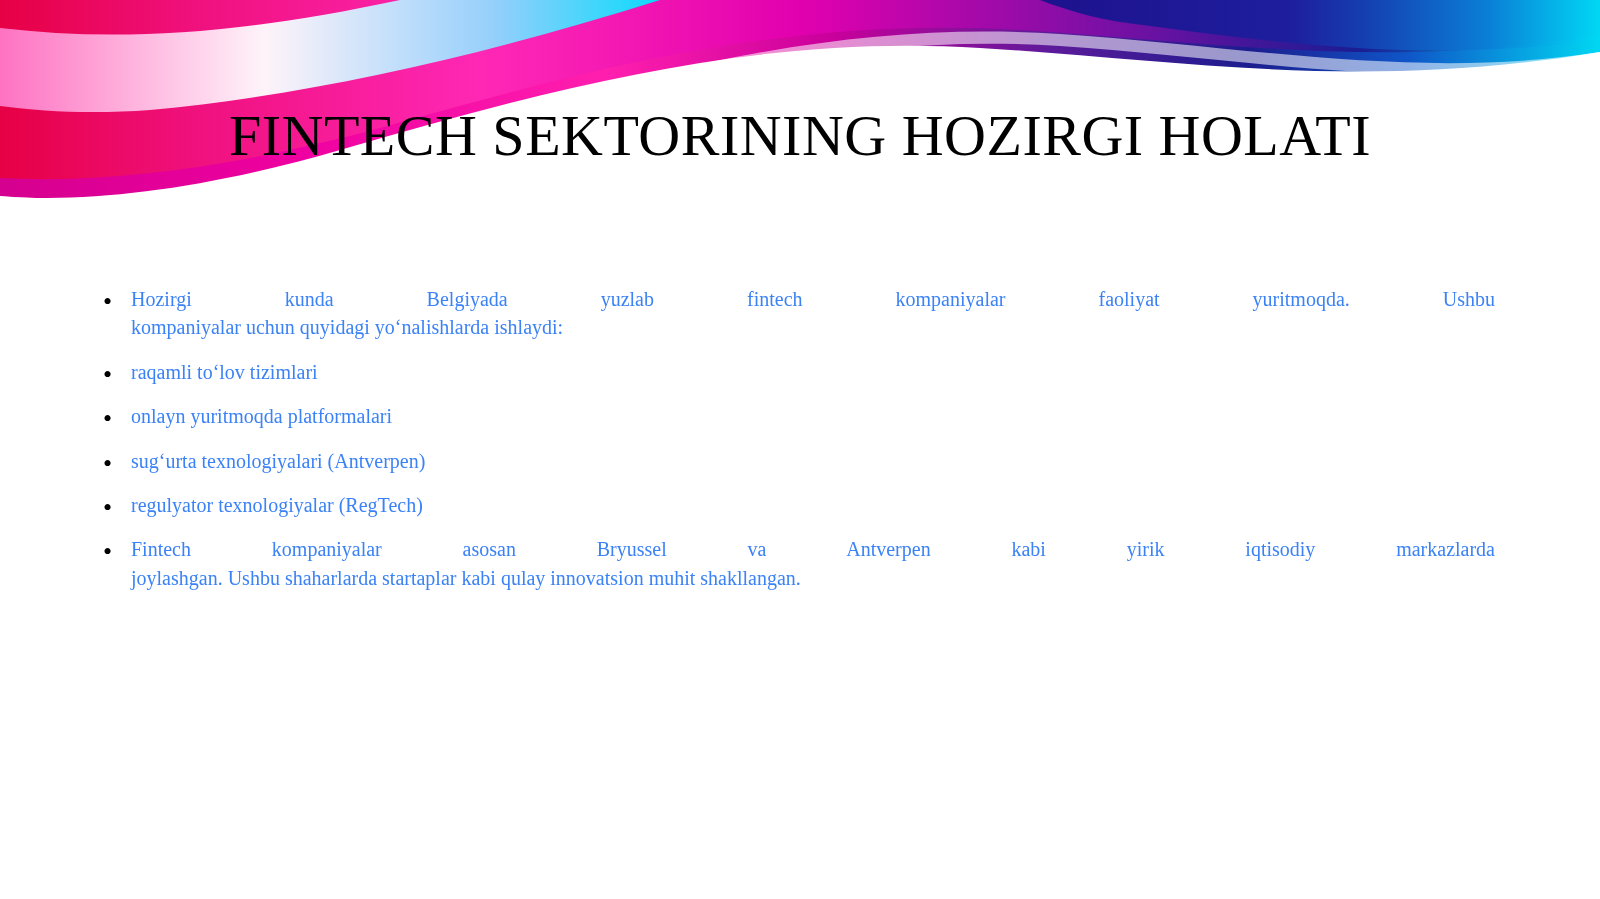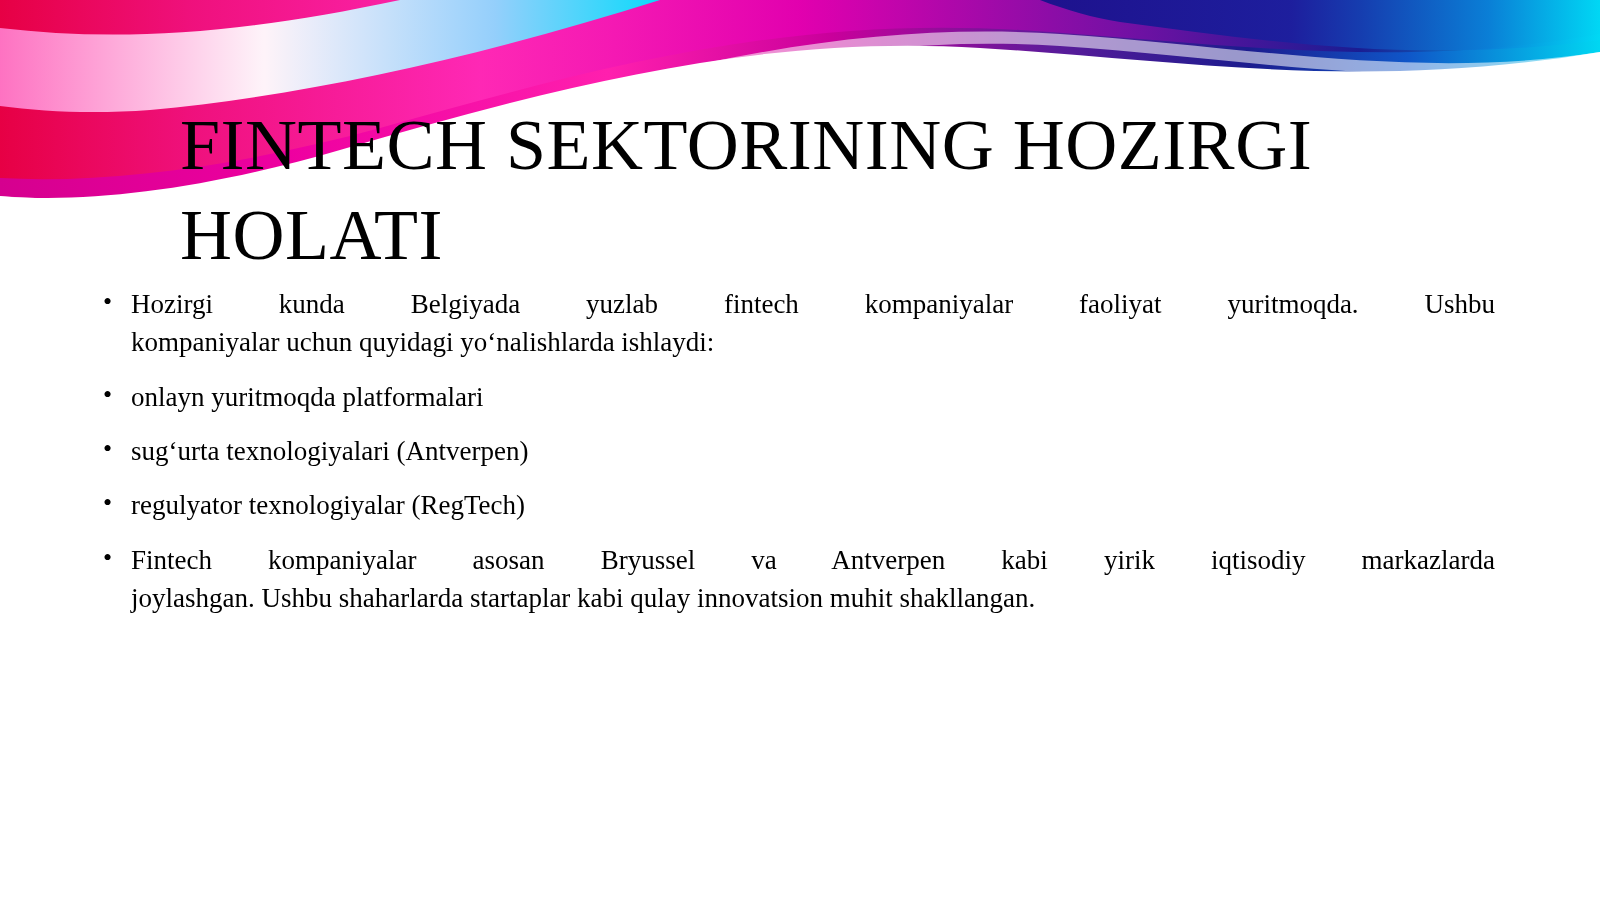--- a/index.html
+++ b/index.html
@@ -26,43 +26,44 @@
     left: 0;
     width: 1600px;
     height: 230px;
     pointer-events: none;
   }
   .title {
     position: absolute;
     top: 100px;
     left: 180px;
     width: 1240px;
-    font-size: 72px;
+    text-align: center;
+    font-size: 58px;
     line-height: 1.25;
     color: #000000;
     font-family: "Liberation Serif", serif;
     font-weight: normal;
     letter-spacing: 0.5px;
   }
   .body-list {
     position: absolute;
     top: 285px;
     left: 95px;
     width: 1400px;
     list-style: none;
     margin: 0;
     padding: 0;
   }
   .bullet-item {
     position: relative;
     padding-left: 36px;
     margin-bottom: 16px;
-    font-size: 27px;
+    font-size: 20px;
     line-height: 1.42;
-    color: #000000;
+    color: #3b82f6;
     font-family: "Liberation Serif", serif;
   }
   .bullet-item::before {
     content: "•";
     position: absolute;
     left: 8px;
     top: -2px;
     font-size: 26px;
     line-height: 1.45;
     color: #000000;
@@ -131,20 +132,21 @@
   <div class="title">
     <span>FINTECH SEKTORINING</span>
     <span>HOZIRGI HOLATI</span>
   </div>
 
   <ul class="body-list">
     <li class="bullet-item justify">
       <span class="line-a">Hozirgi kunda Belgiyada yuzlab fintech kompaniyalar faoliyat yuritmoqda. Ushbu</span>
       <span class="line-b">kompaniyalar uchun quyidagi yo‘nalishlarda ishlaydi:</span>
     </li>
+    <li class="bullet-item">raqamli to‘lov tizimlari</li>
     <li class="bullet-item">onlayn yuritmoqda platformalari</li>
     <li class="bullet-item">sug‘urta texnologiyalari (Antverpen)</li>
     <li class="bullet-item">regulyator texnologiyalar (RegTech)</li>
     <li class="bullet-item justify">
       <span class="line-a">Fintech kompaniyalar asosan Bryussel va Antverpen kabi yirik iqtisodiy markazlarda</span>
       <span class="line-b">joylashgan. Ushbu shaharlarda startaplar kabi qulay innovatsion muhit shakllangan.</span>
     </li>
   </ul>
 
 </div>

